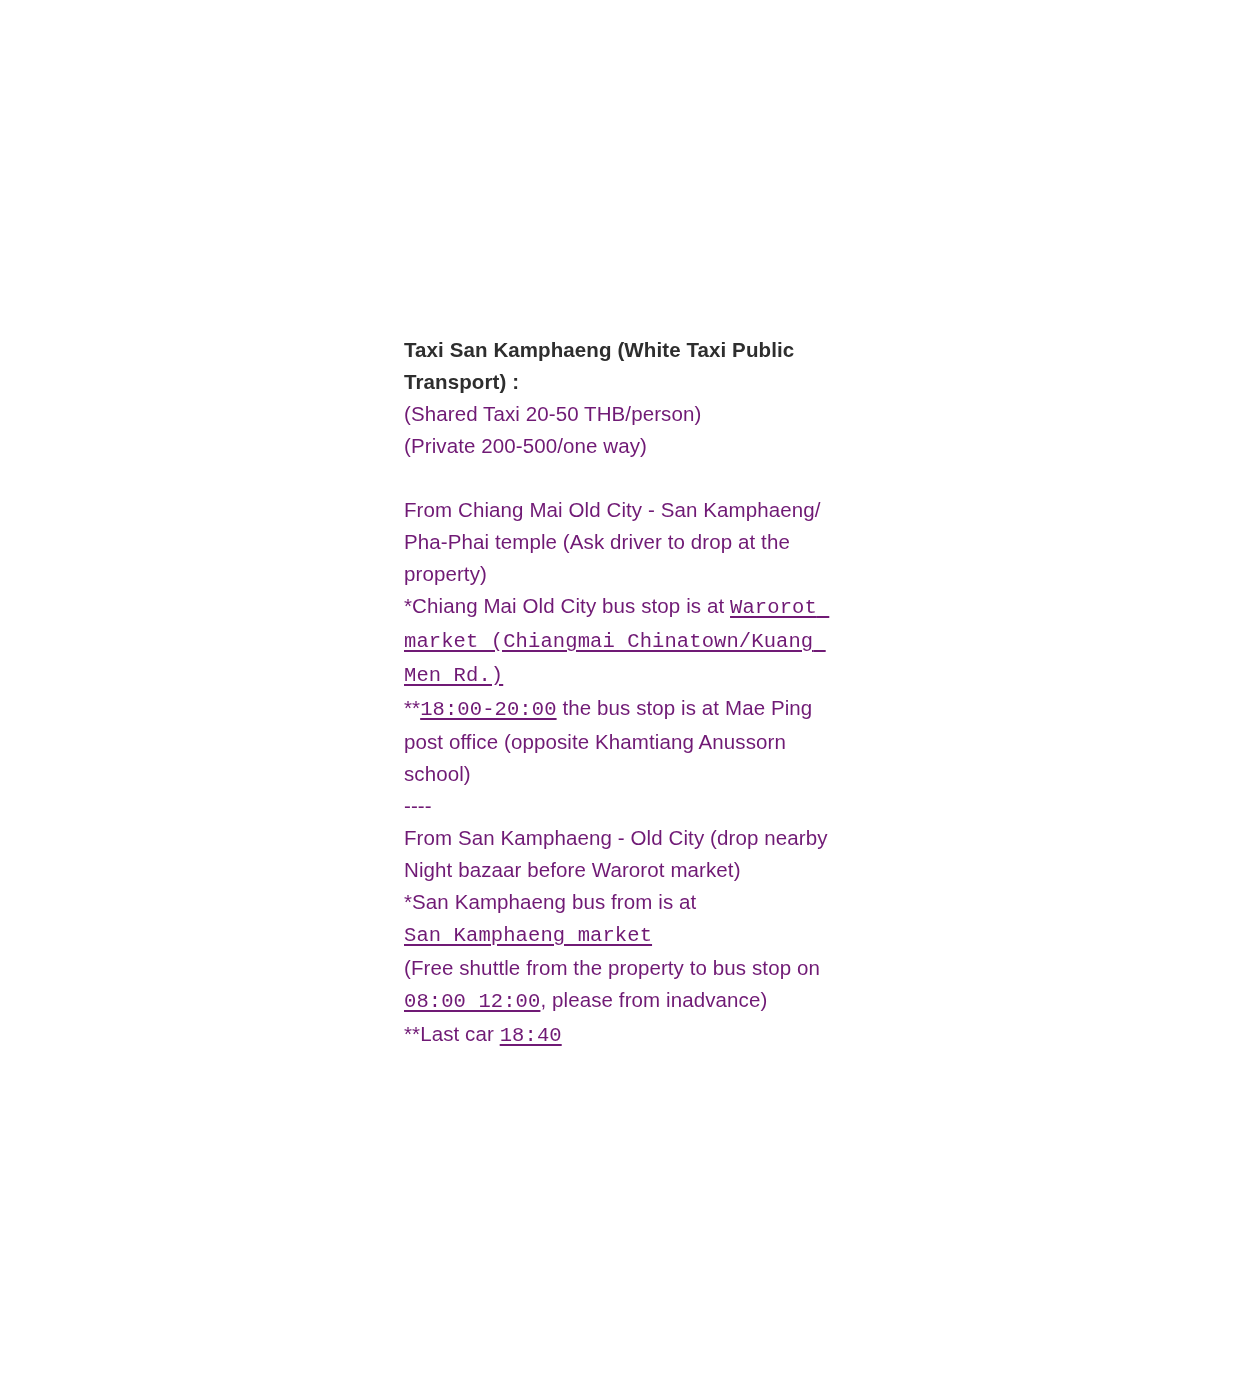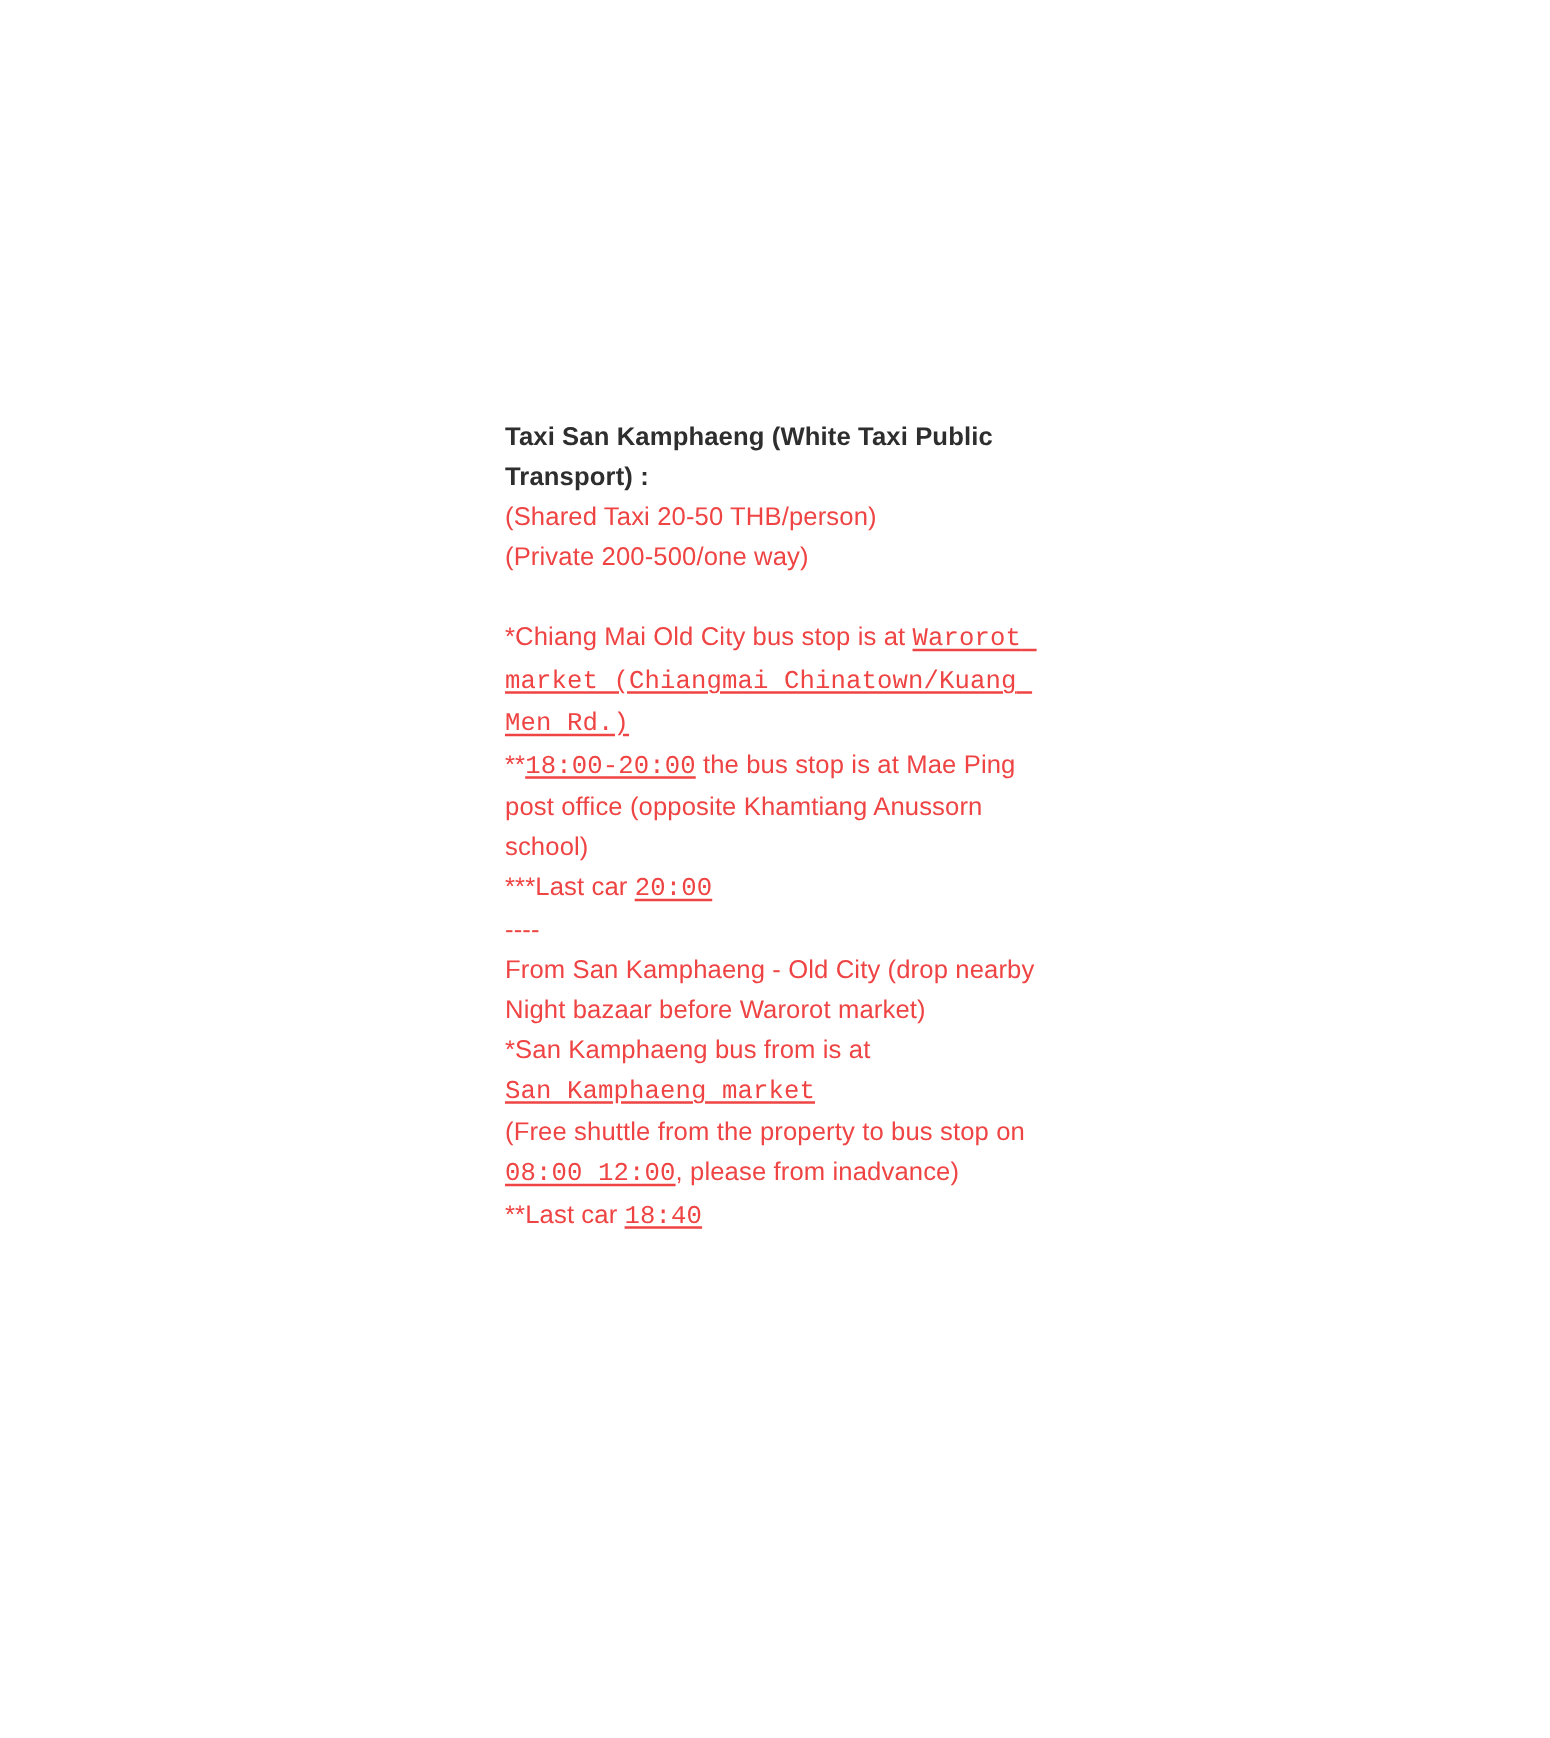--- a/index.html
+++ b/index.html
@@ -23,21 +23,21 @@
   }
   .text-block {
     position: absolute;
     left: 404px;
     top: 334px;
     width: 450px;
   }
   .para {
     font-size: 20.5px;
     line-height: 32px;
-    color: #ef4444;
+    color: #701a75;
     letter-spacing: 0.1px;
     white-space: pre-wrap;
   }
   .para.bold {
     font-weight: bold;
     color: #2e2e2e;
   }
   .spacer {
     height: 32px;
   }
@@ -52,23 +52,23 @@
 
 <div class="page">
   <div class="text-block">
 
     <div class="para bold">Taxi San Kamphaeng (White Taxi Public Transport) :</div>
     <div class="para">(Shared Taxi 20-50 THB/person)</div>
     <div class="para">(Private 200-500/one way)</div>
 
     <div class="spacer"></div>
 
+    <div class="para">From Chiang Mai Old City - San Kamphaeng/ Pha-Phai temple (Ask driver to drop at the property)</div>
     <div class="para"><span>*Chiang Mai Old City bus stop is at </span><span class="u">Warorot market (Chiangmai Chinatown/Kuang Men Rd.)</span></div>
     <div class="para"><span>**</span><span class="u">18:00-20:00</span><span> the bus stop is at Mae Ping post office (opposite Khamtiang Anussorn school)</span></div>
-    <div class="para"><span>***Last car </span><span class="u">20:00</span></div>
 
     <div class="para">----</div>
 
     <div class="para">From San Kamphaeng - Old City (drop nearby Night bazaar before Warorot market)</div>
     <div class="para">*San Kamphaeng bus from is at</div>
     <div class="para"><span class="u">San Kamphaeng market</span></div>
     <div class="para"><span>(Free shuttle from the property to bus stop on </span><span class="u">08:00 12:00</span><span>, please from inadvance)</span></div>
     <div class="para"><span>**Last car </span><span class="u">18:40</span></div>
 
   </div>

